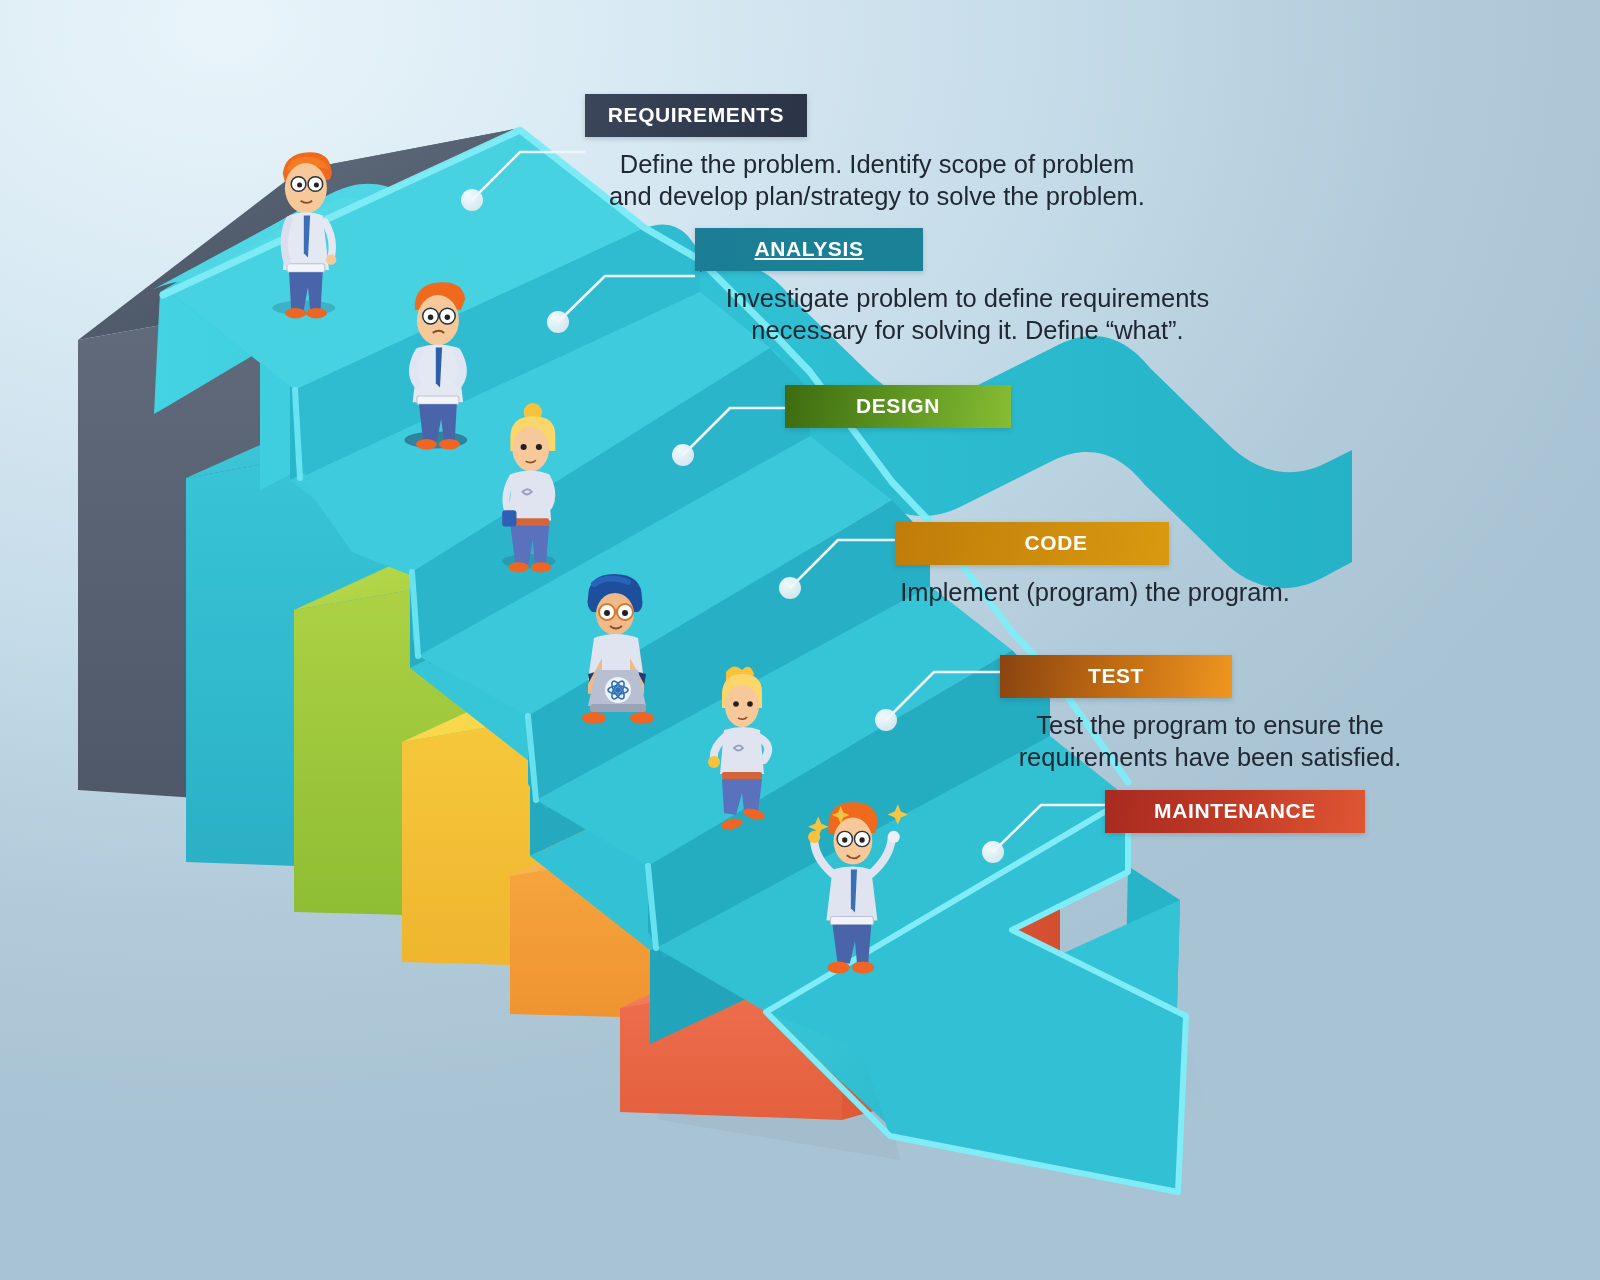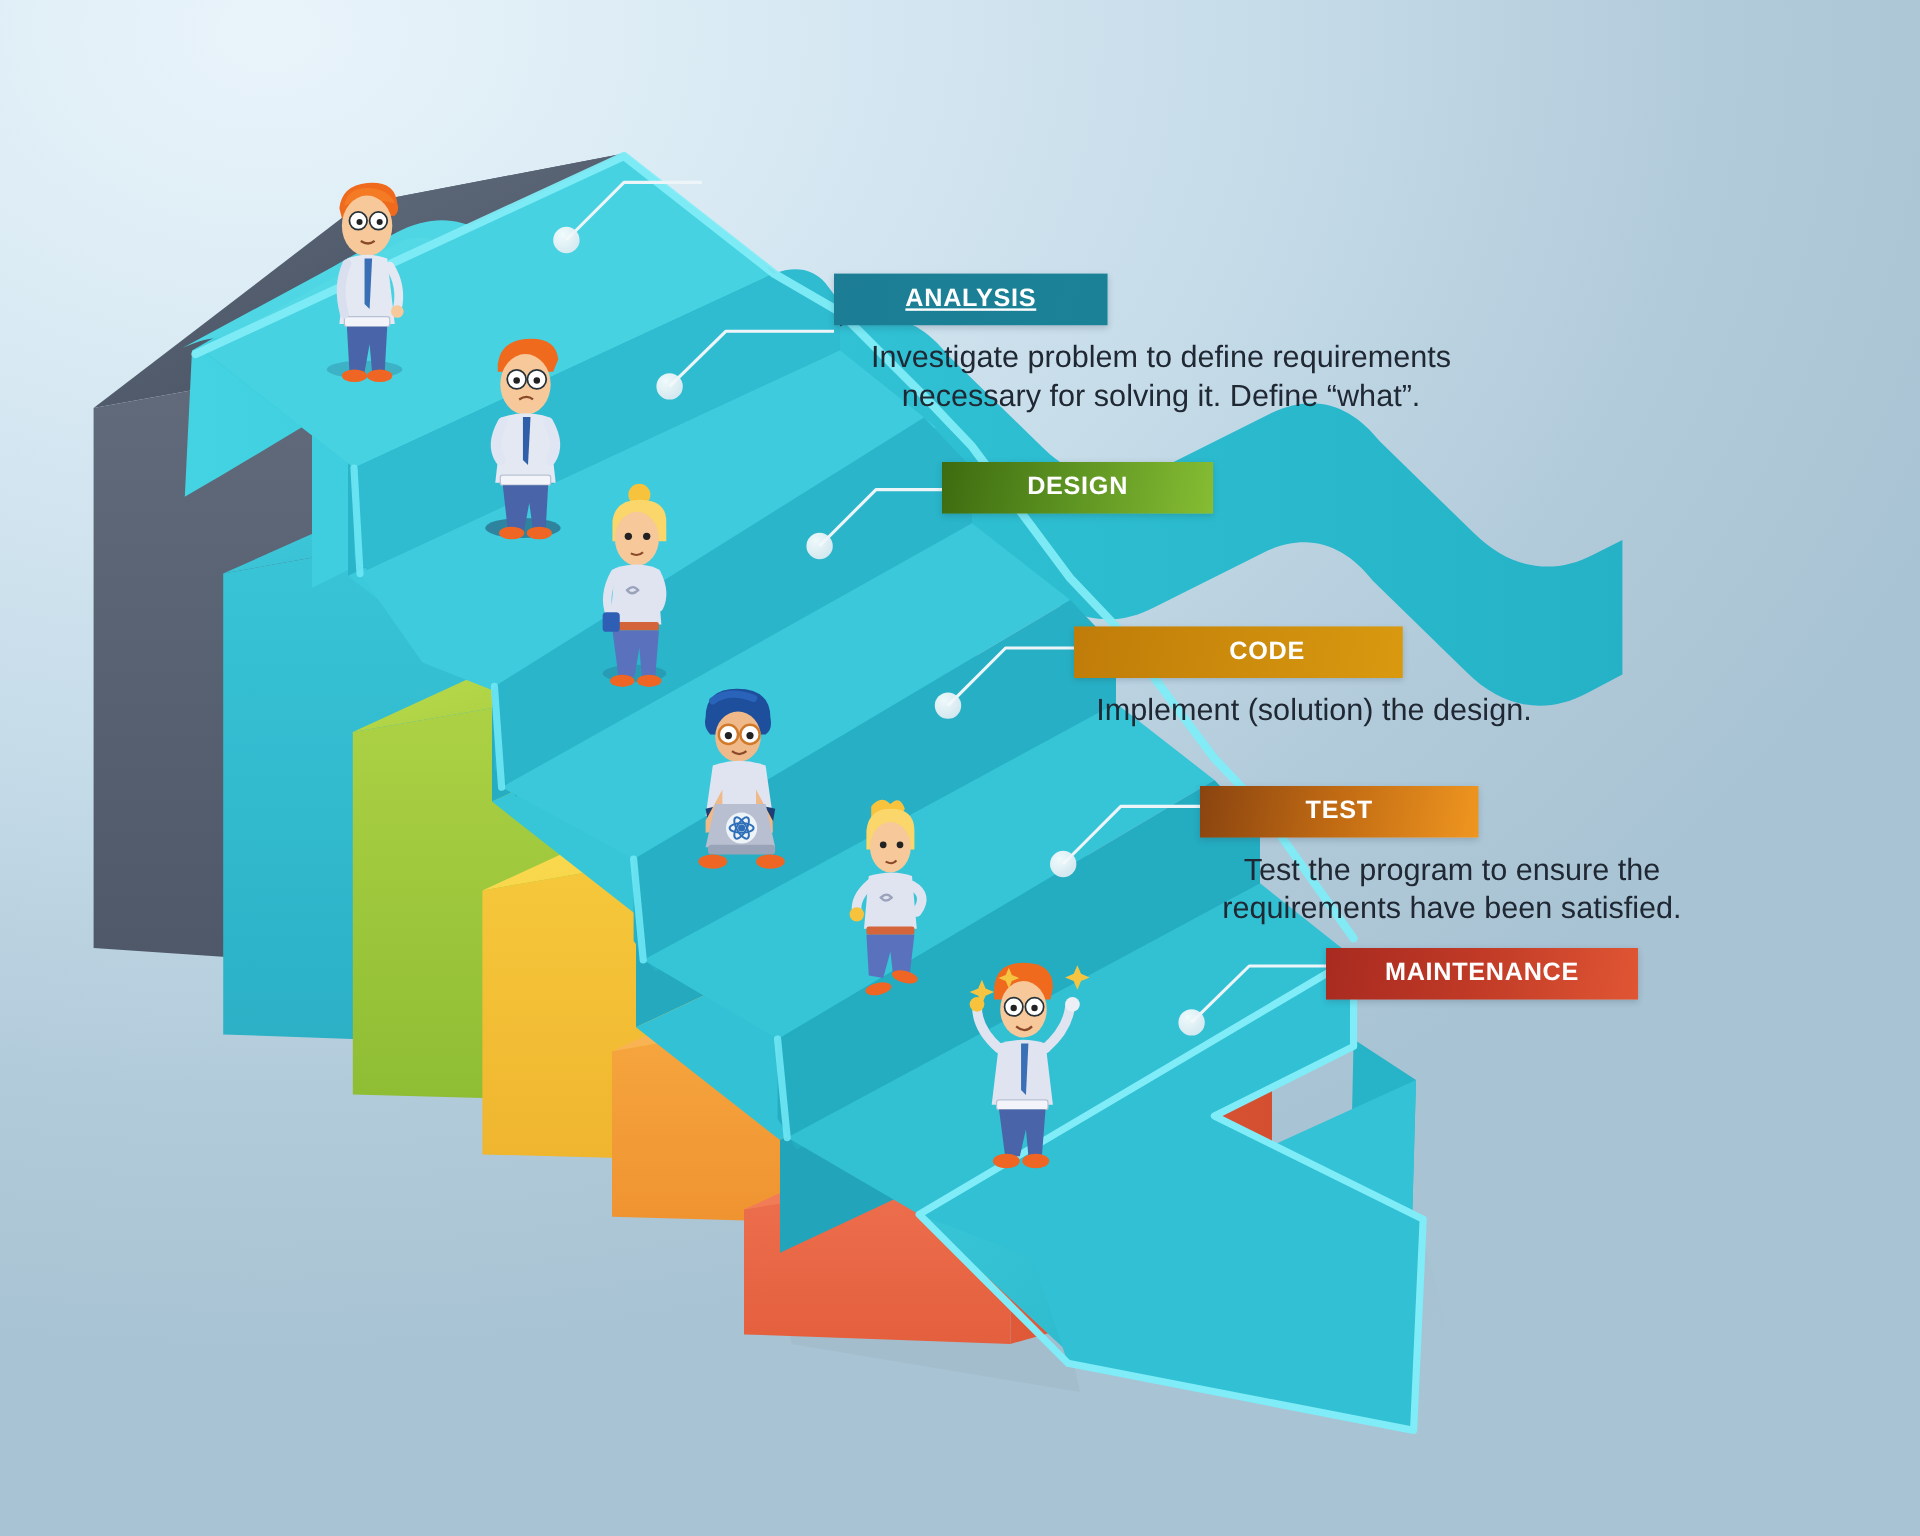--- a/index.html
+++ b/index.html
@@ -590,35 +590,38 @@
       <circle cx="472" cy="200" r="11" fill="url(#gdot)" opacity=".92"></circle>
       <circle cx="558" cy="322" r="11" fill="url(#gdot)" opacity=".92"></circle>
       <circle cx="683" cy="455" r="11" fill="url(#gdot)" opacity=".92"></circle>
       <circle cx="790" cy="588" r="11" fill="url(#gdot)" opacity=".92"></circle>
       <circle cx="886" cy="720" r="11" fill="url(#gdot)" opacity=".92"></circle>
       <circle cx="993" cy="852" r="11" fill="url(#gdot)" opacity=".92"></circle>
     </g>
   </svg>
 
   <div class="callout" style="left:585px;top:94px;width:620px;">
+    <div class="badge b-req" style="width:222px;">REQUIREMENTS</div>
+    <div class="desc c" style="width:600px;margin-left:-8px;">Define the problem. Identify scope of problem
+and develop plan/strategy to solve the problem.</div>
   </div>
 
   <div class="callout" style="left:695px;top:228px;width:560px;">
     <div class="badge b-ana" style="width:228px;">ANALYSIS</div>
     <div class="desc c" style="width:545px;">Investigate problem to define requirements
 necessary for solving it. Define “what”.</div>
   </div>
 
   <div class="callout" style="left:785px;top:385px;width:480px;">
     <div class="badge b-des" style="width:226px;">DESIGN</div>
   </div>
 
   <div class="callout" style="left:895px;top:522px;width:470px;">
     <div class="badge b-cod" style="width:226px;padding-left:48px;">CODE</div>
-    <div class="desc c" style="width:440px;margin-left:-20px;">Implement (solution) the design.</div>
+    <div class="desc c" style="width:440px;margin-left:-20px;">Implement (program) the program.</div>
   </div>
 
   <div class="callout" style="left:1000px;top:655px;width:440px;">
     <div class="badge b-tst" style="width:232px;">TEST</div>
     <div class="desc c" style="width:420px;">Test the program to ensure the
 requirements have been satisfied.</div>
   </div>
 
   <div class="callout" style="left:1105px;top:790px;width:440px;">
     <div class="badge b-mnt" style="width:260px;">MAINTENANCE</div>

